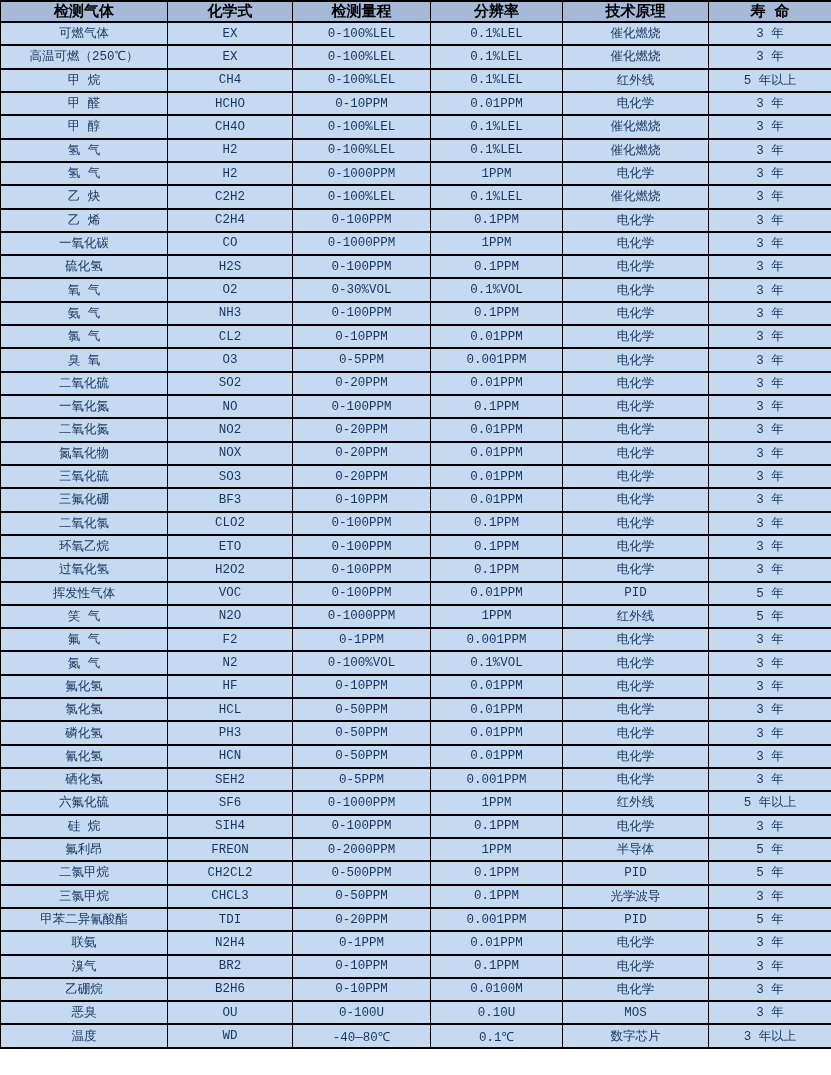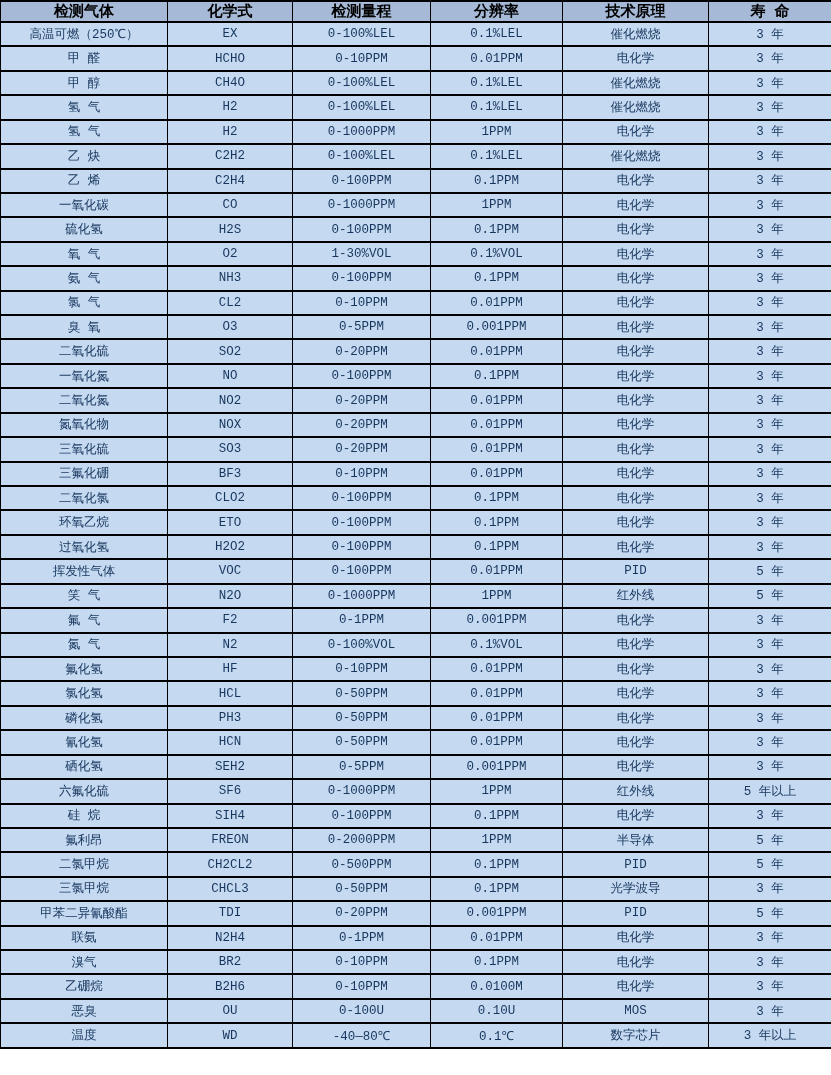--- a/index.html
+++ b/index.html
@@ -69,26 +69,42 @@
         <th>检测气体</th>
         <th>化学式</th>
         <th>检测量程</th>
         <th>分辨率</th>
         <th>技术原理</th>
         <th>寿 命</th>
       </tr>
   </thead>
   <tbody>
       <tr>
+        <td>可燃气体</td>
+        <td>EX</td>
+        <td>0-100%LEL</td>
+        <td>0.1%LEL</td>
+        <td>催化燃烧</td>
+        <td>3 年</td>
+      </tr>
+      <tr>
         <td>高温可燃（250℃）</td>
         <td>EX</td>
         <td>0-100%LEL</td>
         <td>0.1%LEL</td>
         <td>催化燃烧</td>
         <td>3 年</td>
+      </tr>
+      <tr>
+        <td>甲 烷</td>
+        <td>CH4</td>
+        <td>0-100%LEL</td>
+        <td>0.1%LEL</td>
+        <td>红外线</td>
+        <td>5 年以上</td>
       </tr>
       <tr>
         <td>甲 醛</td>
         <td>HCHO</td>
         <td>0-10PPM</td>
         <td>0.01PPM</td>
         <td>电化学</td>
         <td>3 年</td>
       </tr>
       <tr>
@@ -143,21 +159,21 @@
         <td>硫化氢</td>
         <td>H2S</td>
         <td>0-100PPM</td>
         <td>0.1PPM</td>
         <td>电化学</td>
         <td>3 年</td>
       </tr>
       <tr>
         <td>氧 气</td>
         <td>O2</td>
-        <td>1-30%VOL</td>
+        <td>0-30%VOL</td>
         <td>0.1%VOL</td>
         <td>电化学</td>
         <td>3 年</td>
       </tr>
       <tr>
         <td>氨 气</td>
         <td>NH3</td>
         <td>0-100PPM</td>
         <td>0.1PPM</td>
         <td>电化学</td>

